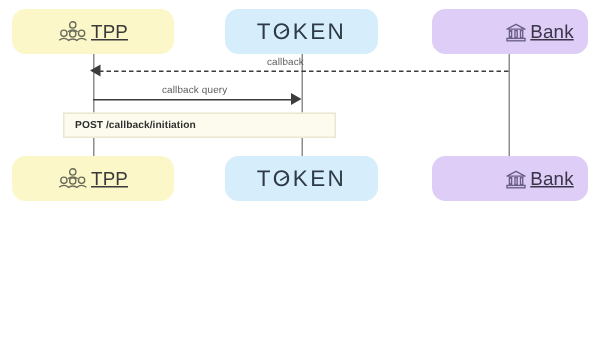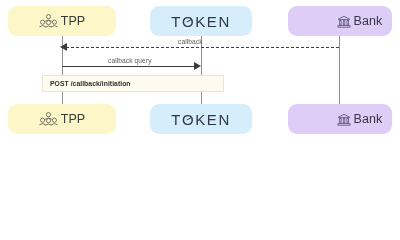--- a/index.html
+++ b/index.html
@@ -28,20 +28,21 @@
     justify-content: center;
     gap: 3px;
     border-radius: 9px;
     box-sizing: border-box;
     z-index: 5;
   }
   .participant .p-label {
     font-size: 12.5px;
     letter-spacing: 0.1px;
     white-space: nowrap;
+    text-decoration: underline;
   }
 
   .p-tpp   { background: #fbf7c8; }
   .p-token { background: #d6edfb; }
   .p-bank  { background: #ddcdf7; padding-left: 39px; }
 
   .p-tpp .p-label   { color: #3a3a3a; }
   .p-bank .p-label  { color: #3a3548; }
 
   

